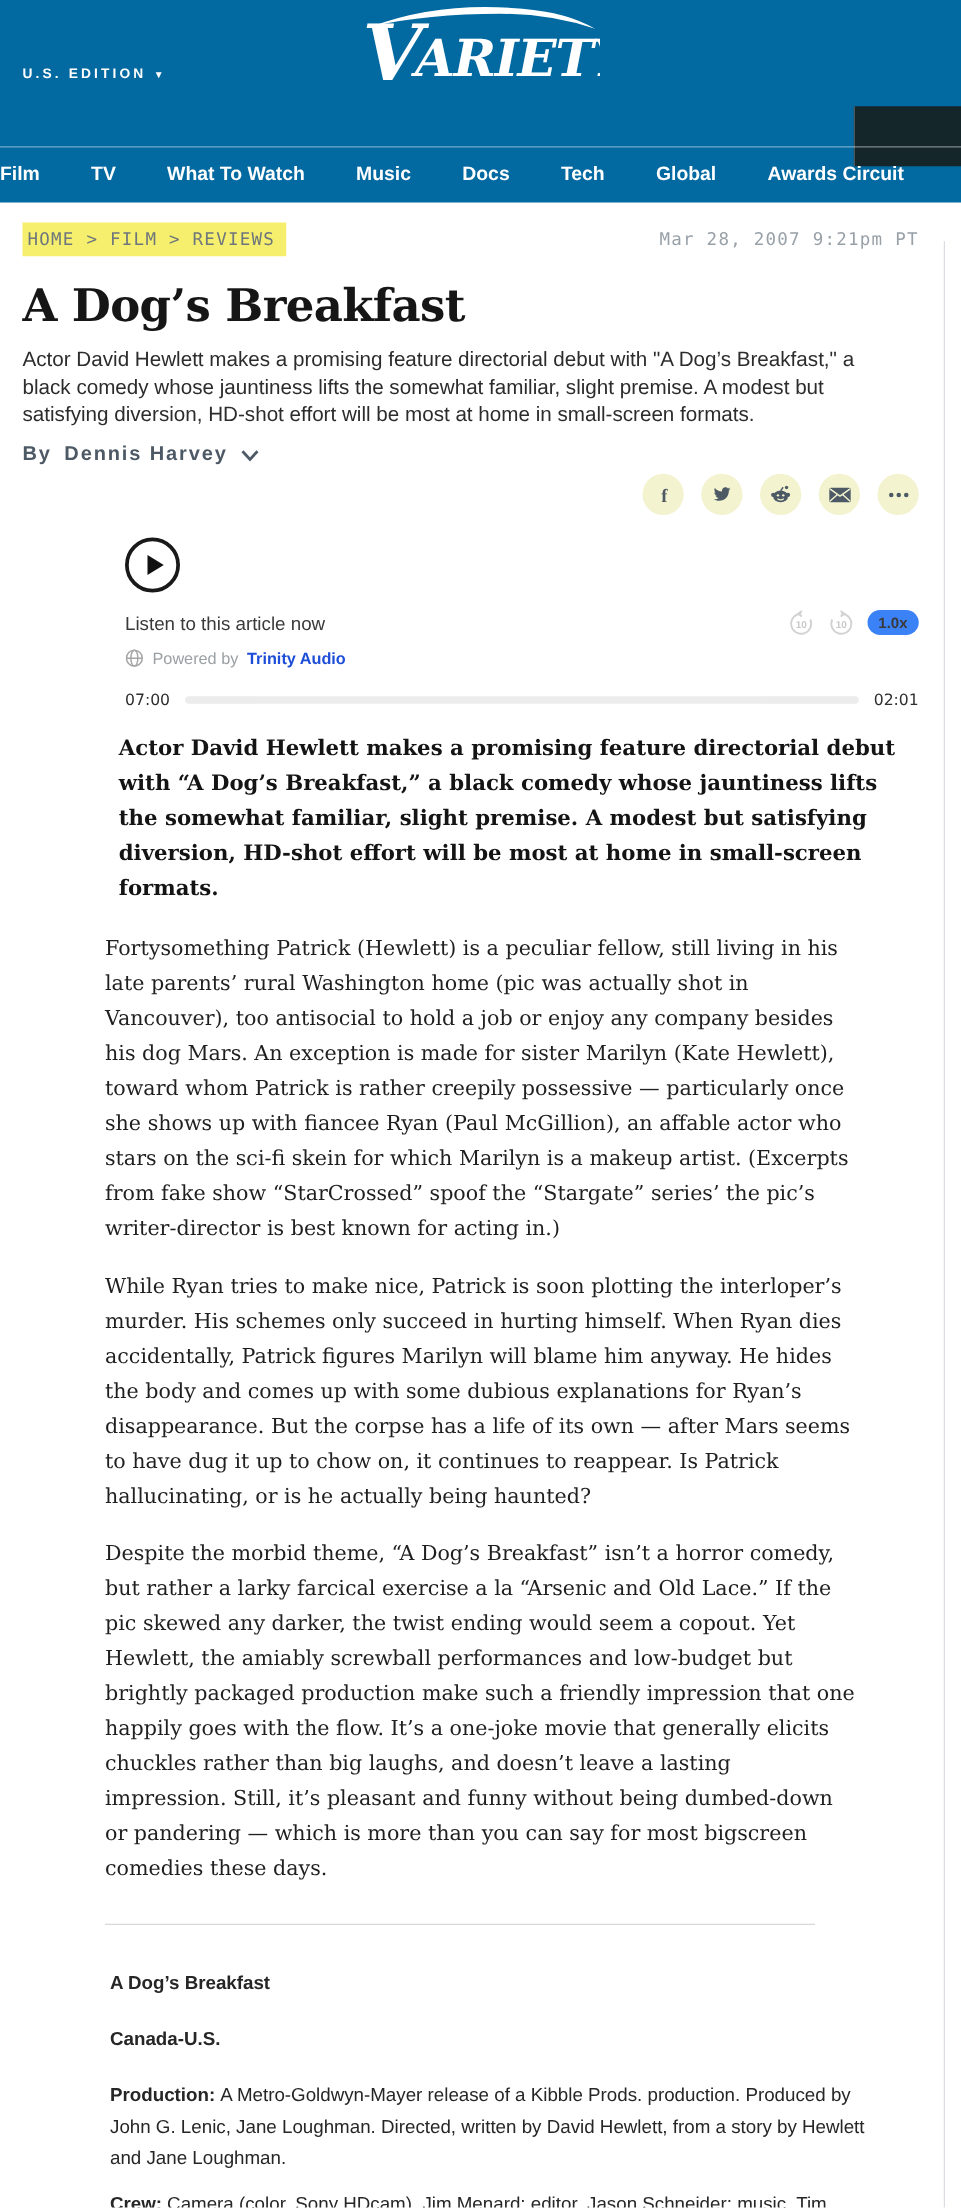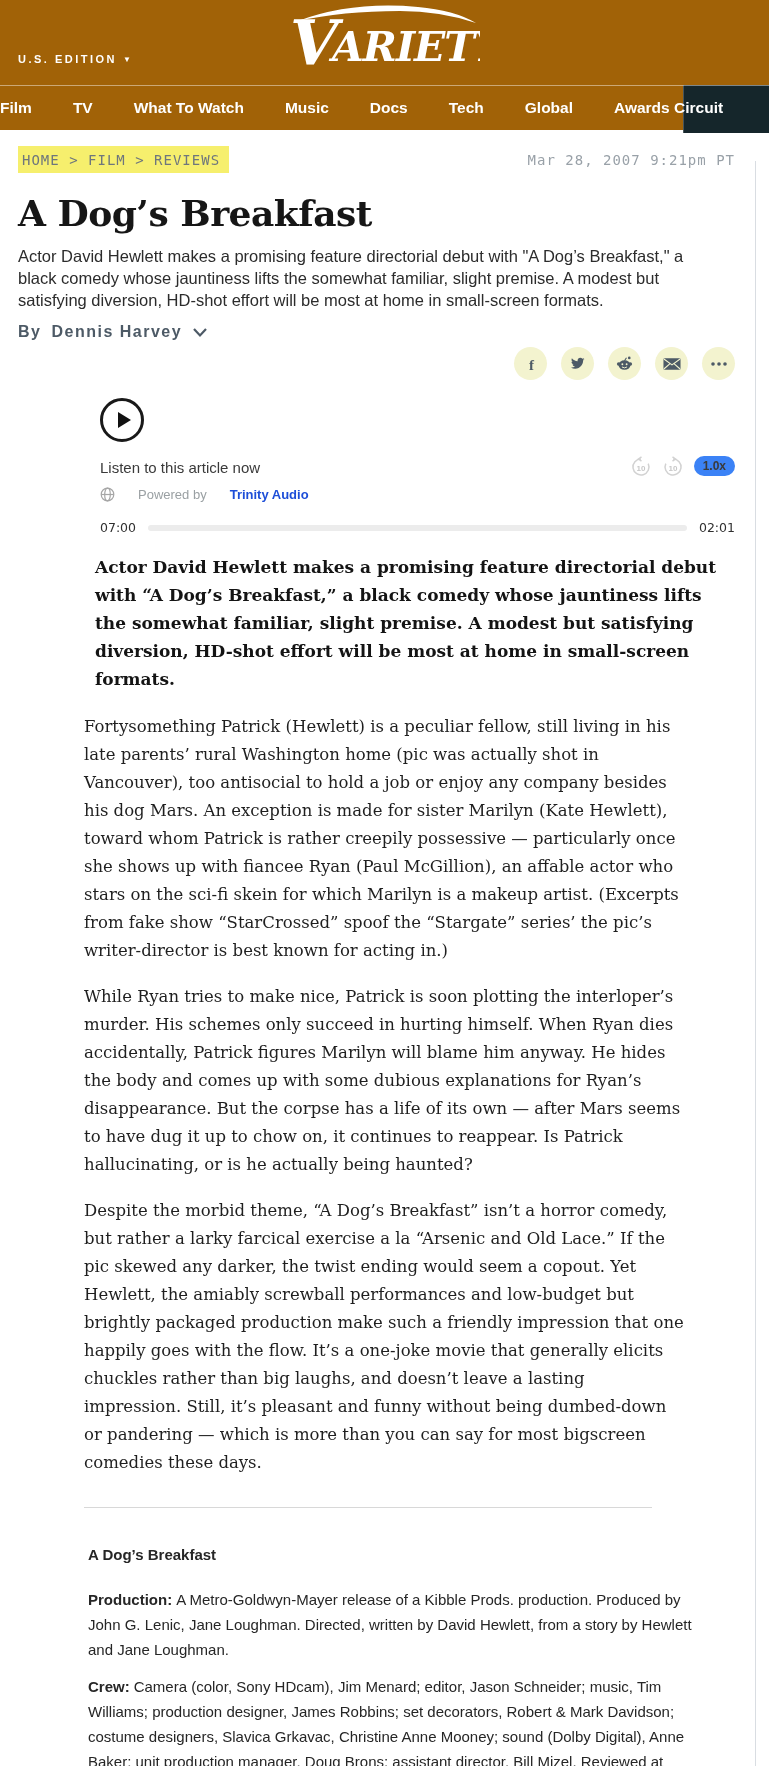--- a/index.html
+++ b/index.html
@@ -3,21 +3,21 @@
 <meta charset="utf-8">
 <style>
   * { box-sizing: border-box; }
   html,body { margin:0; padding:0; }
   body {
     width:769px; height:1766px; overflow:hidden; background:#fff;
     font-family:"Liberation Sans", sans-serif;
   }
 
   
-  header { position:relative; height:130px; background:#a16207; }
+  header { position:relative; height:162px; background:#0369a1; }
   .edition {
     position:absolute; left:18px; top:53px; color:#fff;
     font-size:11px; font-weight:bold; letter-spacing:2.5px; cursor:pointer;
     display:flex; align-items:center; gap:6px;
   }
   .edition .caret { font-size:8px; }
   .logo { position:absolute; left:50%; top:4px; transform:translateX(-50%); cursor:pointer; }
   .nav-hover-box {
     position:absolute; right:0; top:85px; width:86px; height:48px;
     background:#15262b; border-left:1px solid rgba(255,255,255,.22); z-index:1;
@@ -71,21 +71,21 @@
   .play-btn svg { margin-left:3px; }
   .player-body { flex:1; min-width:0; }
   .player-row1 { display:flex; align-items:center; }
   .player-title { font-size:15px; color:#3a3a3a; }
   .player-controls { margin-left:auto; display:flex; align-items:flex-start; gap:10px; }
   .skip-btn { background:none; border:none; padding:0; cursor:pointer; display:flex; }
   .speed {
     background:#3b82f6; border-radius:11px; padding:3px 9px;
     font-size:12px; font-weight:bold; color:#3a3a3a; cursor:pointer;
   }
-  .player-row2 { display:flex; align-items:center; gap:23px; margin-top:9px; color:#9aa0a3; font-size:13px; }
+  .player-row2 { display:flex; align-items:center; gap:7px; margin-top:9px; color:#9aa0a3; font-size:13px; }
   .ta-name { font-weight:bold; color:#1d4ed8; cursor:pointer; }
   .player-row3 { display:flex; align-items:center; margin-top:18px; gap:12px; }
   .time { font-size:12.5px; color:#2f2f2f; font-family:"DejaVu Sans", sans-serif; }
   .track { flex:1; height:6px; border-radius:3px; background:#ececec; cursor:pointer; }
 
   
   .lede {
     margin:18px 34px 0 95px; font-family:"DejaVu Serif", serif; font-weight:700;
     font-size:17px; line-height:28px; color:#141414;
   }
@@ -247,20 +247,21 @@
   <div class="body-text">
     <p>Fortysomething Patrick (Hewlett) is a peculiar fellow, still living in his late parents’ rural Washington home (pic was actually shot in Vancouver), too antisocial to hold a job or enjoy any company besides his dog Mars. An exception is made for sister Marilyn (Kate Hewlett), toward whom Patrick is rather creepily possessive — particularly once she shows up with fiancee Ryan (Paul McGillion), an affable actor who stars on the sci-fi skein for which Marilyn is a makeup artist. (Excerpts from fake show “StarCrossed” spoof the “Stargate” series’ the pic’s writer-director is best known for acting in.)</p>
     <p>While Ryan tries to make nice, Patrick is soon plotting the interloper’s murder. His schemes only succeed in hurting himself. When Ryan dies accidentally, Patrick figures Marilyn will blame him anyway. He hides the body and comes up with some dubious explanations for Ryan’s disappearance. But the corpse has a life of its own — after Mars seems to have dug it up to chow on, it continues to reappear. Is Patrick hallucinating, or is he actually being haunted?</p>
     <p>Despite the morbid theme, “A Dog’s Breakfast” isn’t a horror comedy, but rather a larky farcical exercise a la “Arsenic and Old Lace.” If the pic skewed any darker, the twist ending would seem a copout. Yet Hewlett, the amiably screwball performances and low-budget but brightly packaged production make such a friendly impression that one happily goes with the flow. It’s a one-joke movie that generally elicits chuckles rather than big laughs, and doesn’t leave a lasting impression. Still, it’s pleasant and funny without being dumbed-down or pandering — which is more than you can say for most bigscreen comedies these days.</p>
   </div>
 
   <hr class="rule">
 
   <div class="credits">
     <p class="head">A Dog’s Breakfast</p>
+    <p class="head">Canada-U.S.</p>
     <p>
       <span class="lbl">Production:</span><span>A Metro-Goldwyn-Mayer release of a Kibble Prods. production. Produced by John G. Lenic, Jane Loughman. Directed, written by David Hewlett, from a story by Hewlett and Jane Loughman.</span>
     </p>
     <p>
       <span class="lbl">Crew:</span><span>Camera (color, Sony HDcam), Jim Menard; editor, Jason Schneider; music, Tim Williams; production designer, James Robbins; set decorators, Robert &amp; Mark Davidson; costume designers, Slavica Grkavac, Christine Anne Mooney; sound (Dolby Digital), Anne Baker; unit production manager, Doug Brons; assistant director, Bill Mizel. Reviewed at Cinequest Film Festival, San Jose, March 4, 2007. Running time: 88 MIN.</span>
     </p>
 
   </div>
 </main>
 

